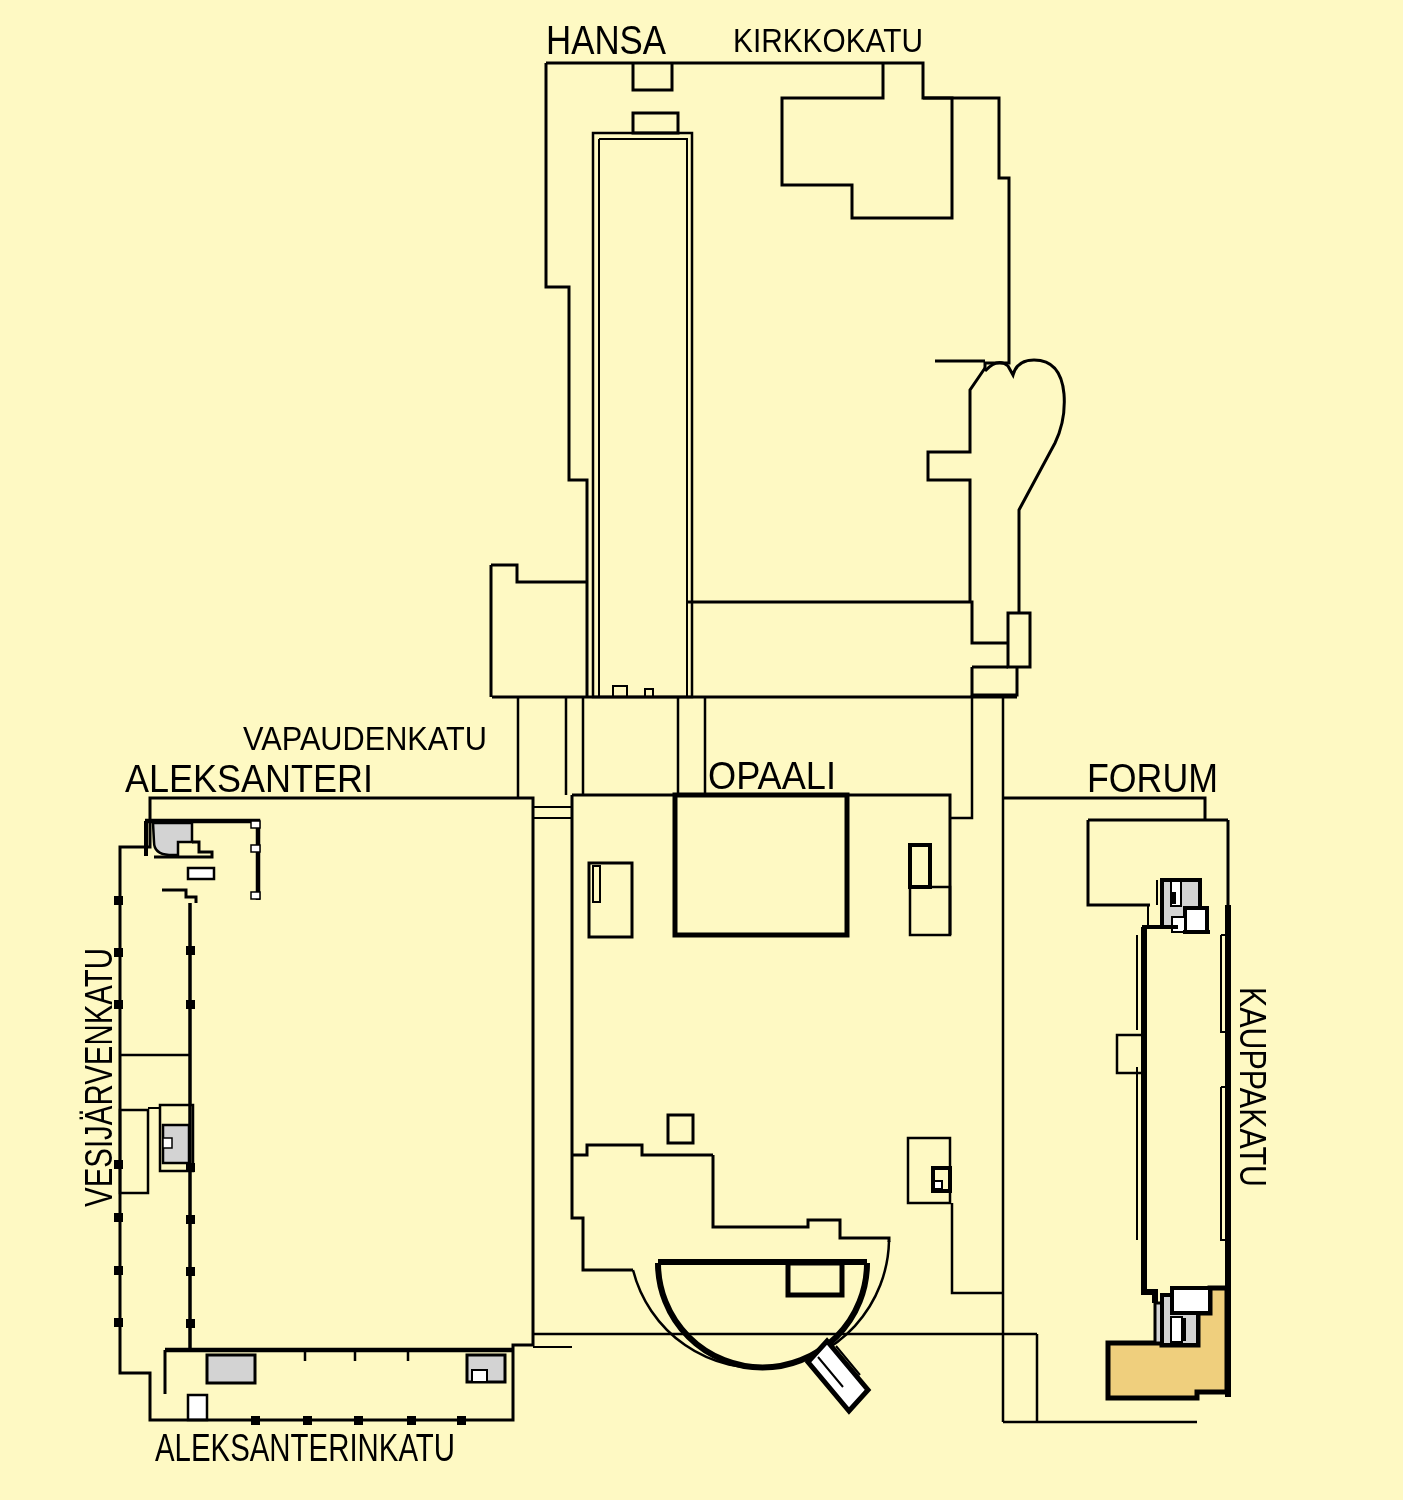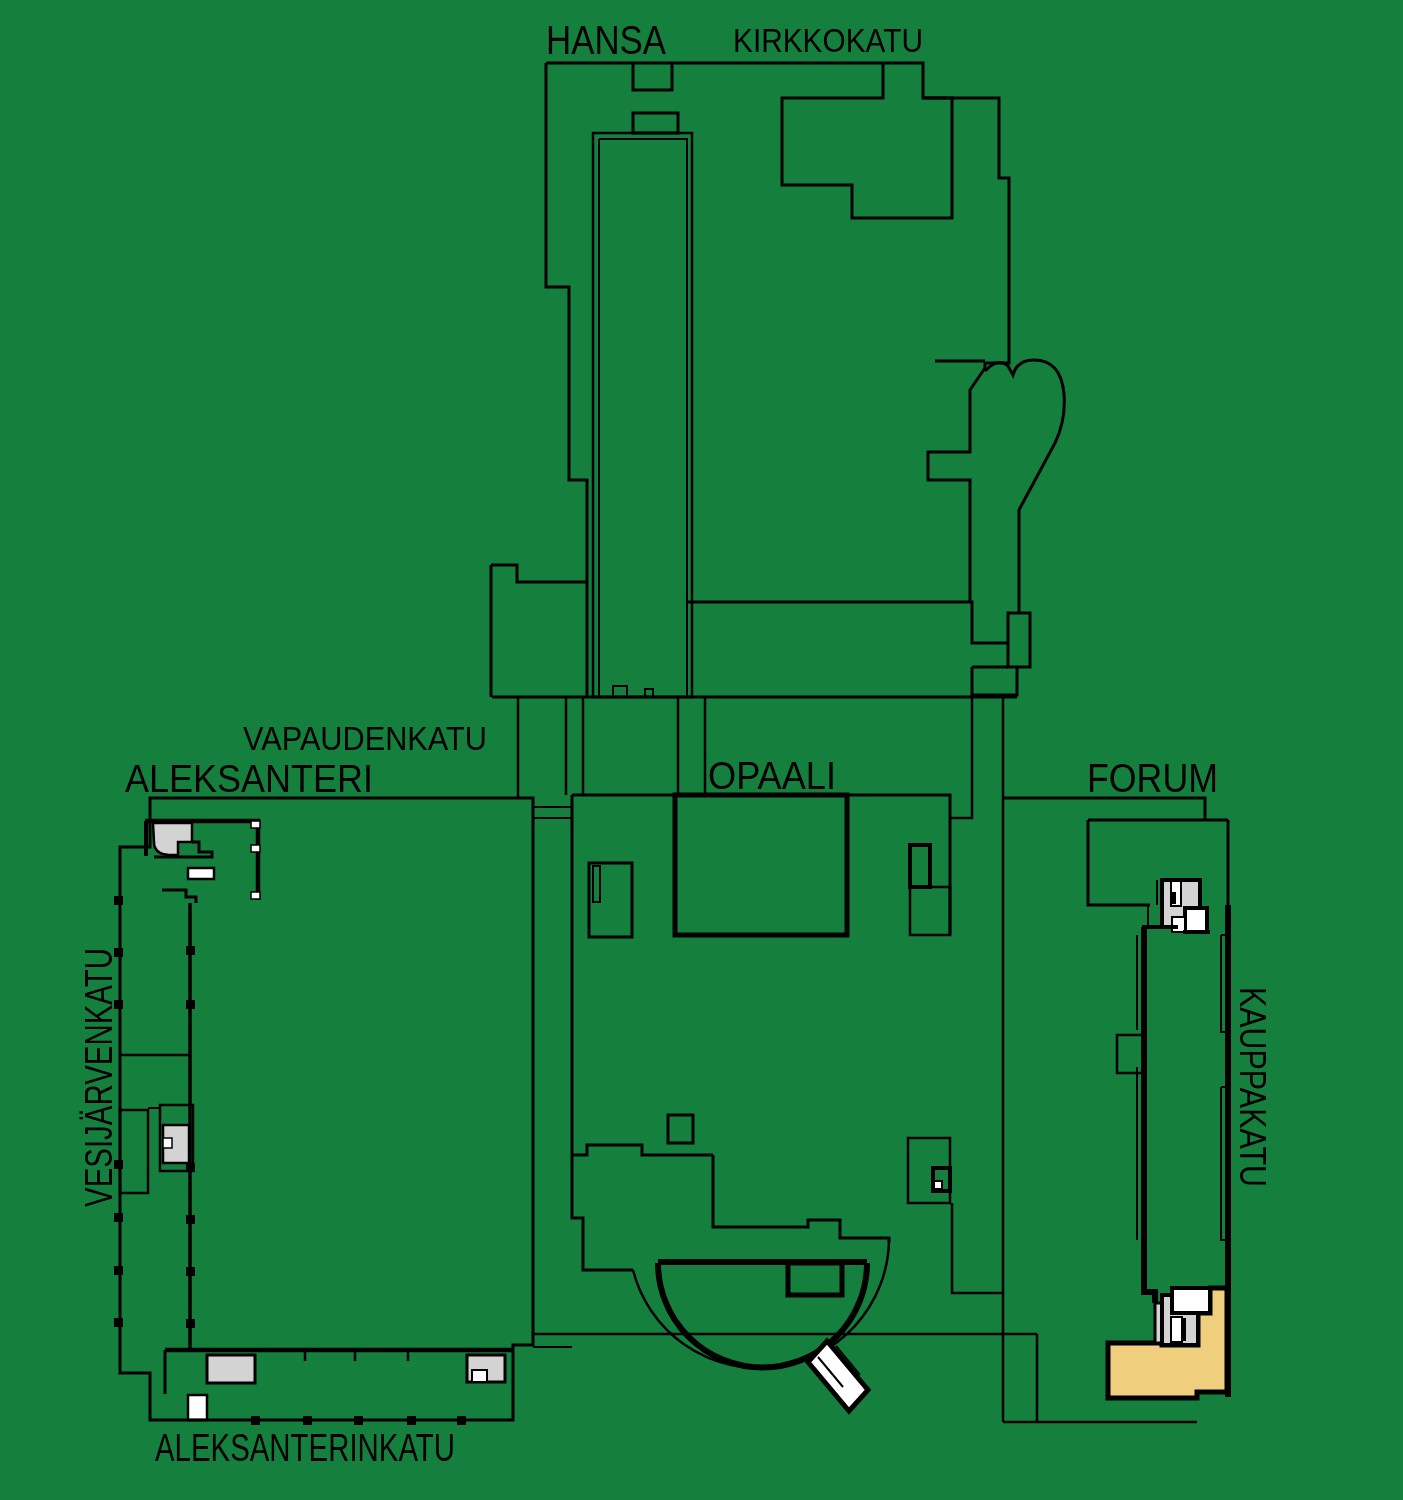--- a/index.html
+++ b/index.html
@@ -1,16 +1,16 @@
 <!DOCTYPE html>
 <html><head>
 <meta charset="utf-8">
 <style>
   html,body{margin:0;padding:0;background:#fff;}
-  .stage{width:1403px;height:1500px;position:relative;background:#15803d;}
+  .stage{width:1403px;height:1500px;position:relative;background:#fef9c3;}
   svg{display:block;}
   text{font-family:"Liberation Sans","DejaVu Sans",sans-serif;fill:#000;}
   .ln{fill:none;stroke:#000;stroke-linecap:butt;stroke-linejoin:miter;}
   .w2{stroke-width:2}.w25{stroke-width:2.5}.w3{stroke-width:3}.w35{stroke-width:3.5}
   .w4{stroke-width:4}.w45{stroke-width:4.5}.w5{stroke-width:5}.w6{stroke-width:6}
   .whitefill{fill:#ffffff;stroke:#000;}
   .blackfill{fill:#000;stroke:none;}
 </style>
 </head>
 <body>

